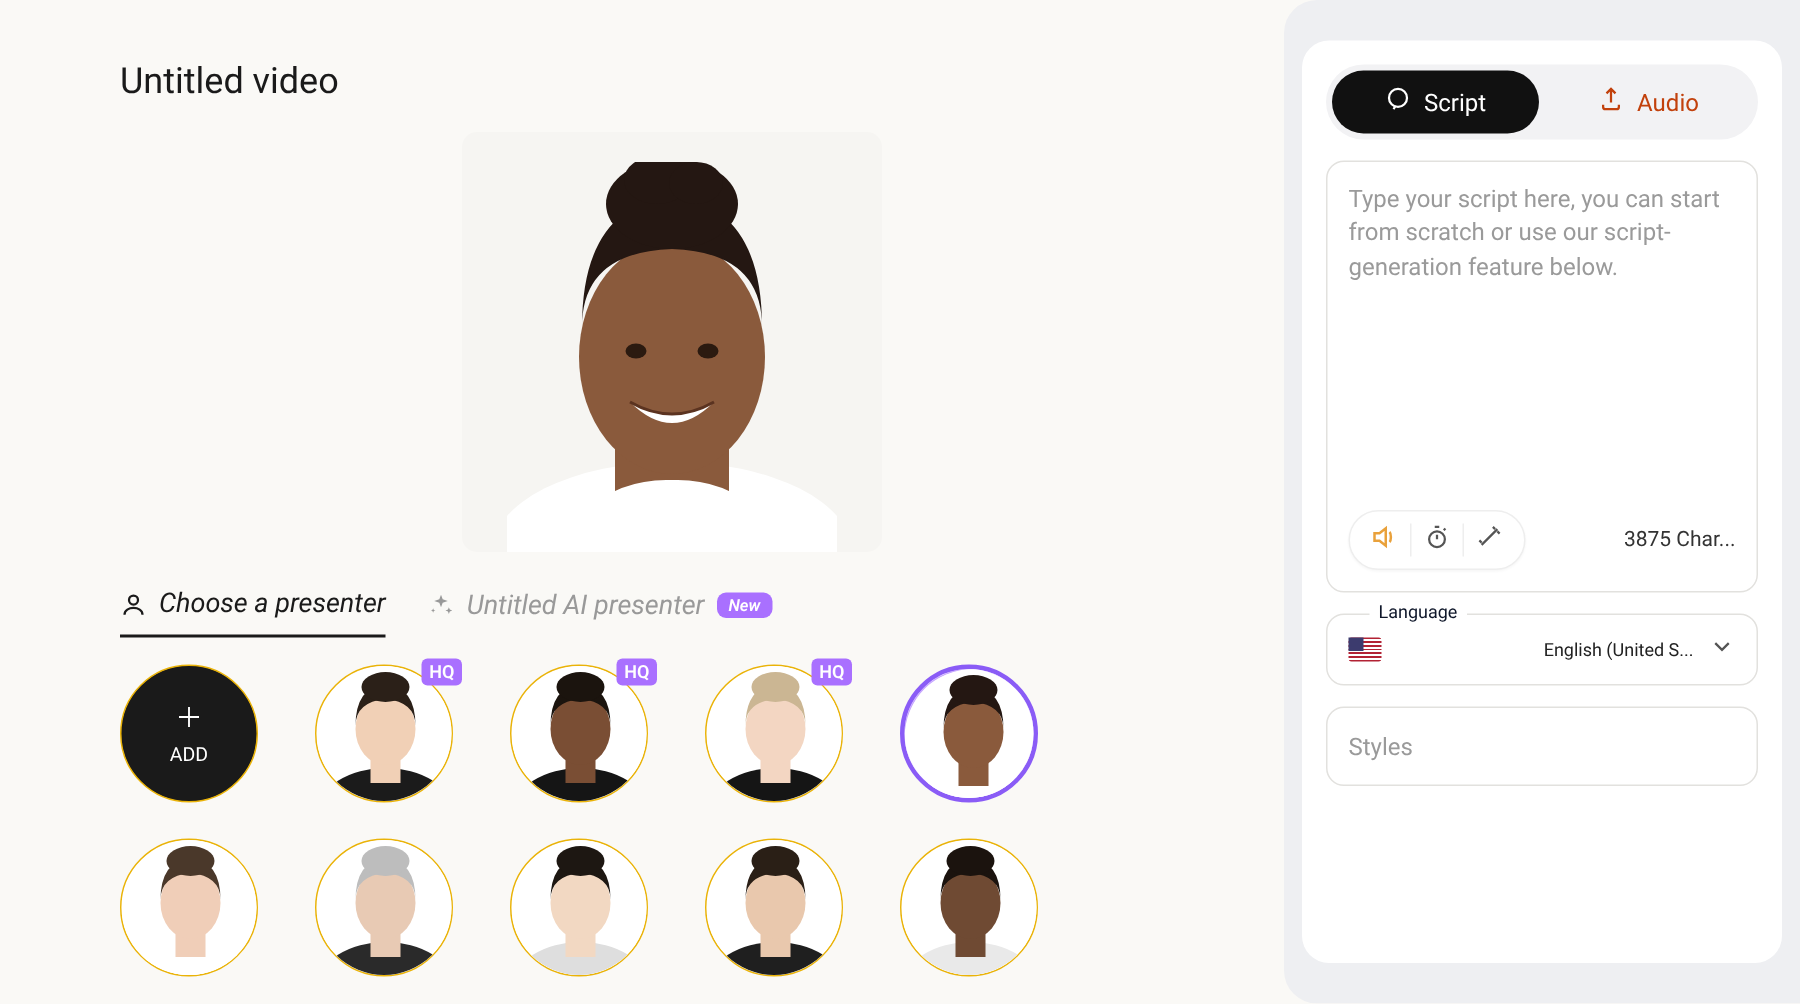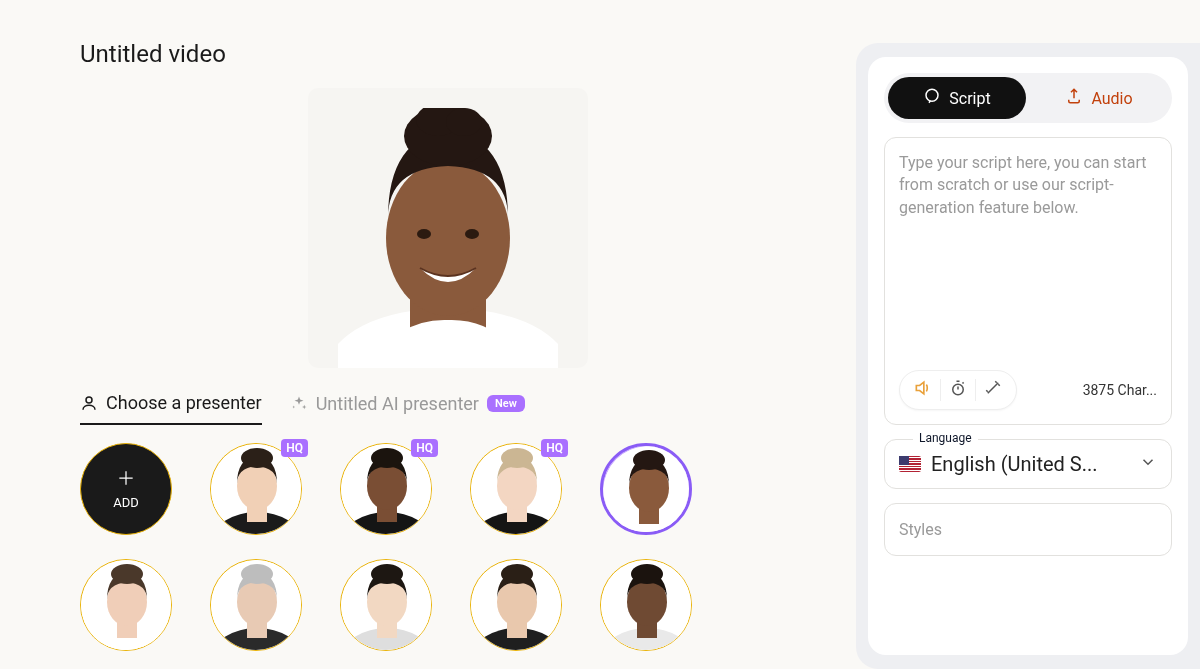--- a/index.html
+++ b/index.html
@@ -41,20 +41,21 @@
   .avatar-large {
     width: 220px;
     height: 260px;
     position: relative;
   }
   .tabs-row {
     display: flex;
     gap: 28px;
     align-items: center;
     margin-bottom: 18px;
+    font-style: italic;
   }
   .tab {
     display: flex;
     align-items: center;
     gap: 8px;
     font-size: 18px;
     padding-bottom: 10px;
     cursor: pointer;
     color: #999;
   }
@@ -121,23 +122,22 @@
   }
   .mini-avatar {
     width: 100%;
     height: 100%;
     position: relative;
   }
   
   .right-wrap {
     width: 344px;
     background: #eeeff2;
-    padding: 14px 12px;
+    padding: 27px 12px;
     border-radius: 22px 0 0 22px;
-    margin-top: 43px;
   }
   .right-panel {
     background: #fff;
     border-radius: 18px;
     height: 100%;
     padding: 16px;
     display: flex;
     flex-direction: column;
     gap: 14px;
   }
@@ -226,26 +226,27 @@
   .field-label {
     position: absolute;
     top: -9px;
     left: 28px;
     background: #fff;
     padding: 0 6px;
     font-size: 12px;
     color: #0f172a;
   }
   .field-value {
-    font-size: 20px;
+    font-size: 12px;
     color: #222;
     flex: 1;
     white-space: nowrap;
     overflow: hidden;
     text-overflow: ellipsis;
+    text-align: right;
   }
   .chev { color: #555; }
   .styles-box {
     border: 1px solid #e2e1de;
     border-radius: 12px;
     padding: 16px 14px;
     color: #9a9a9a;
     font-size: 16px;
   }
   .flag {

